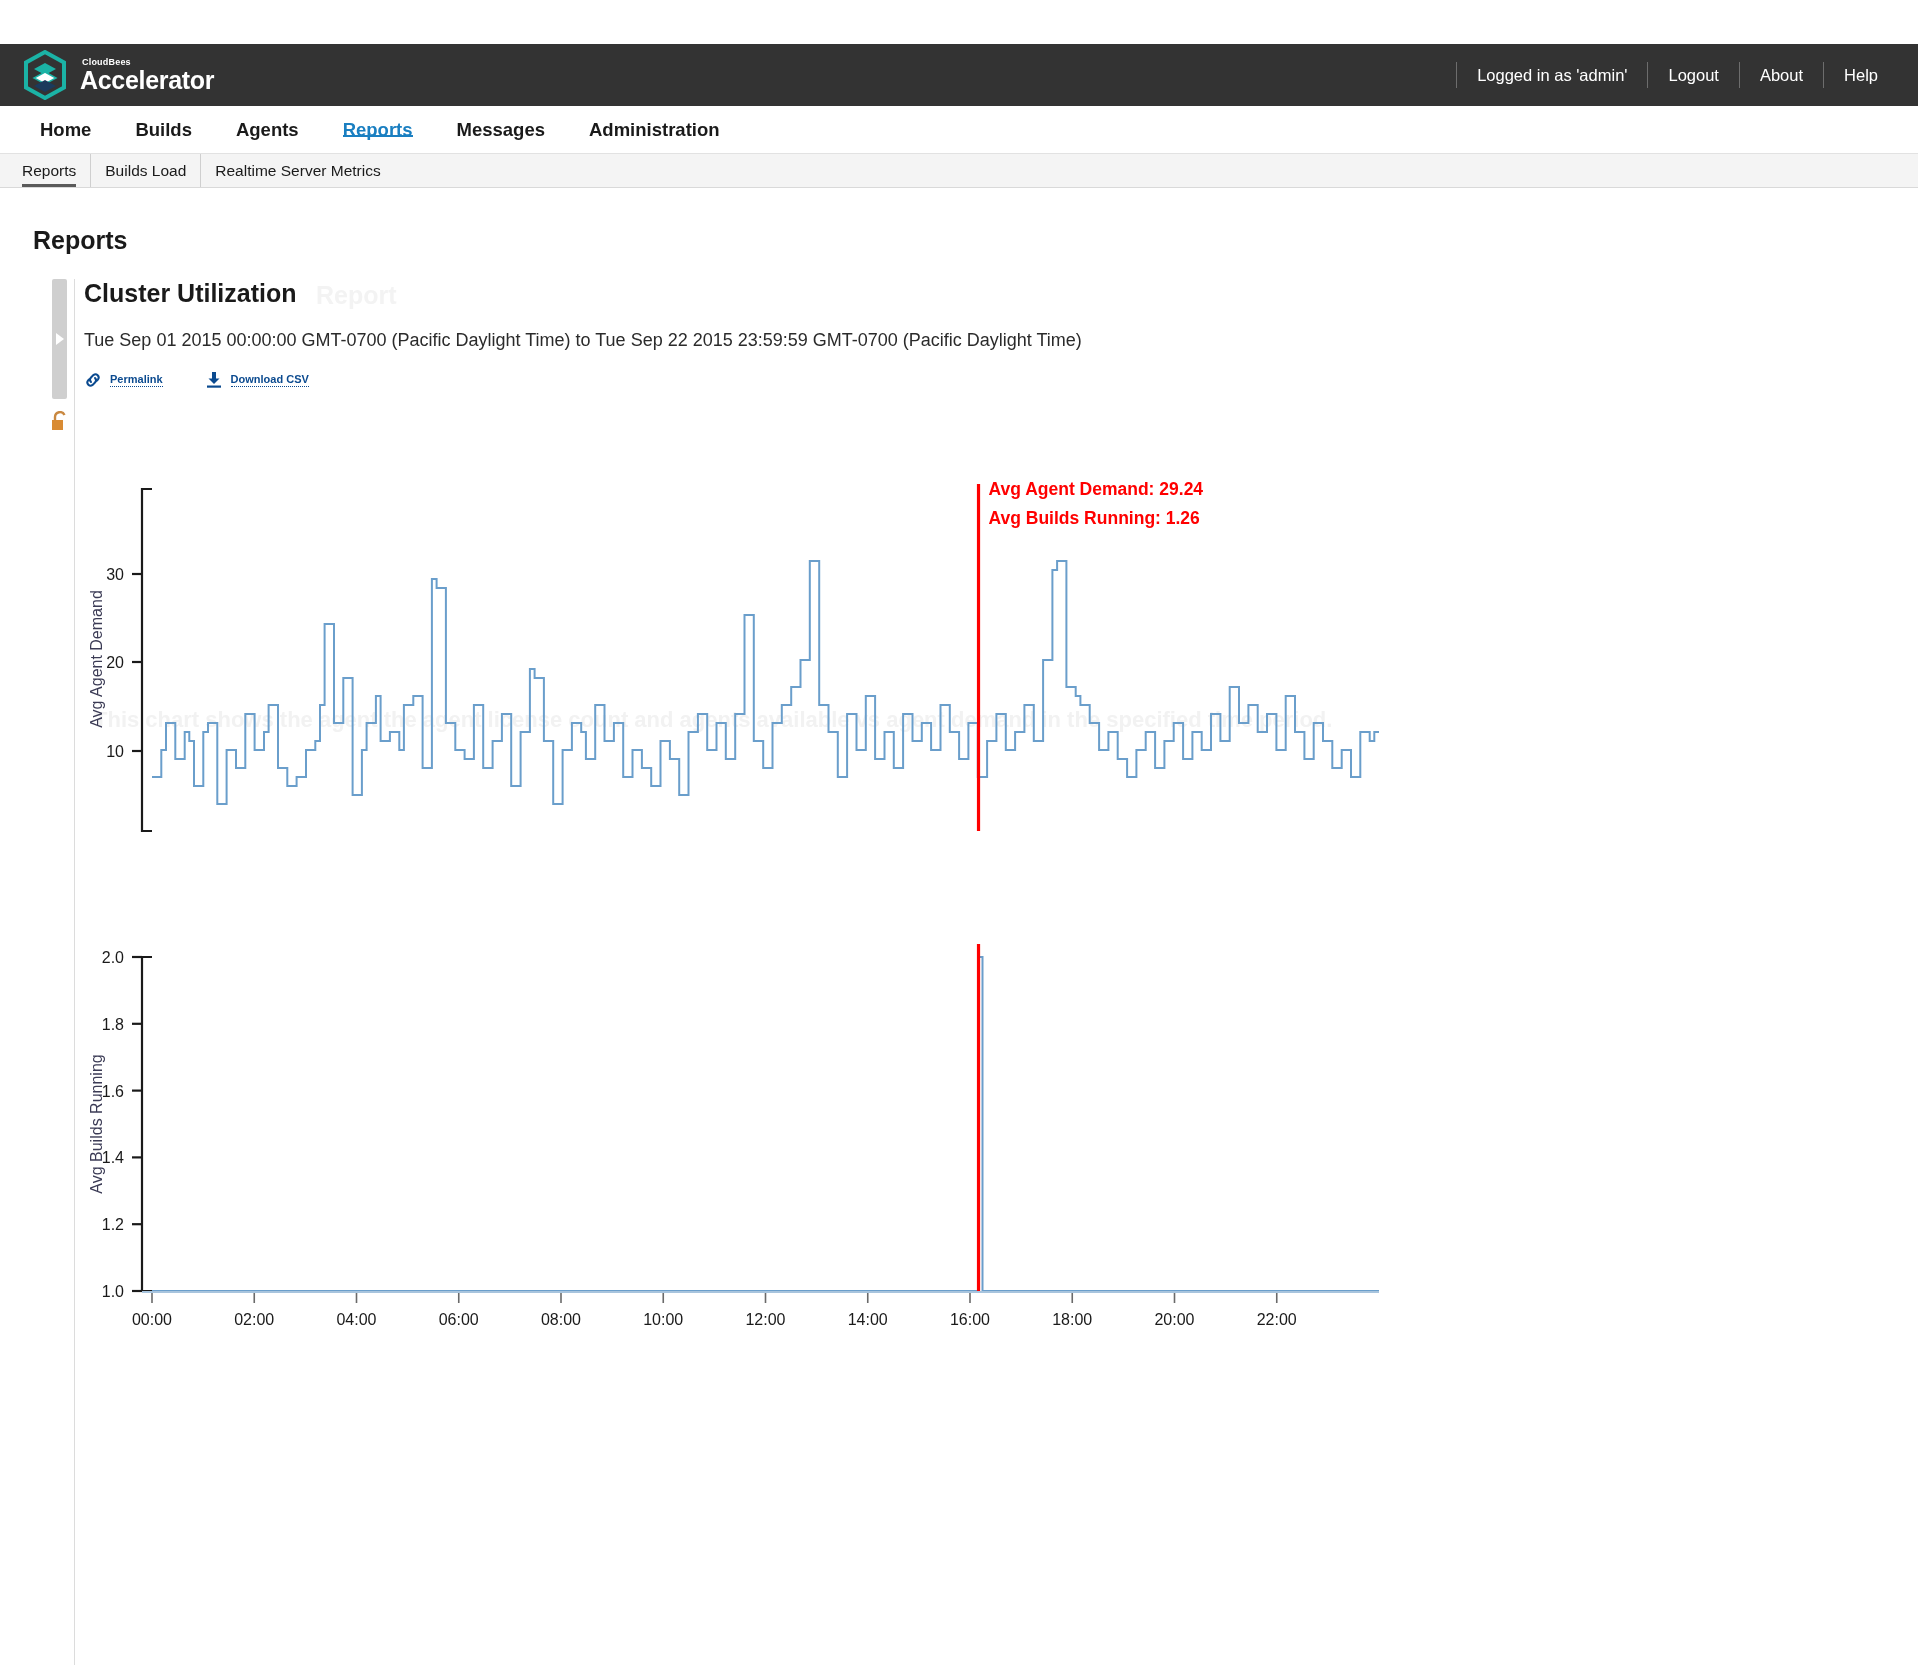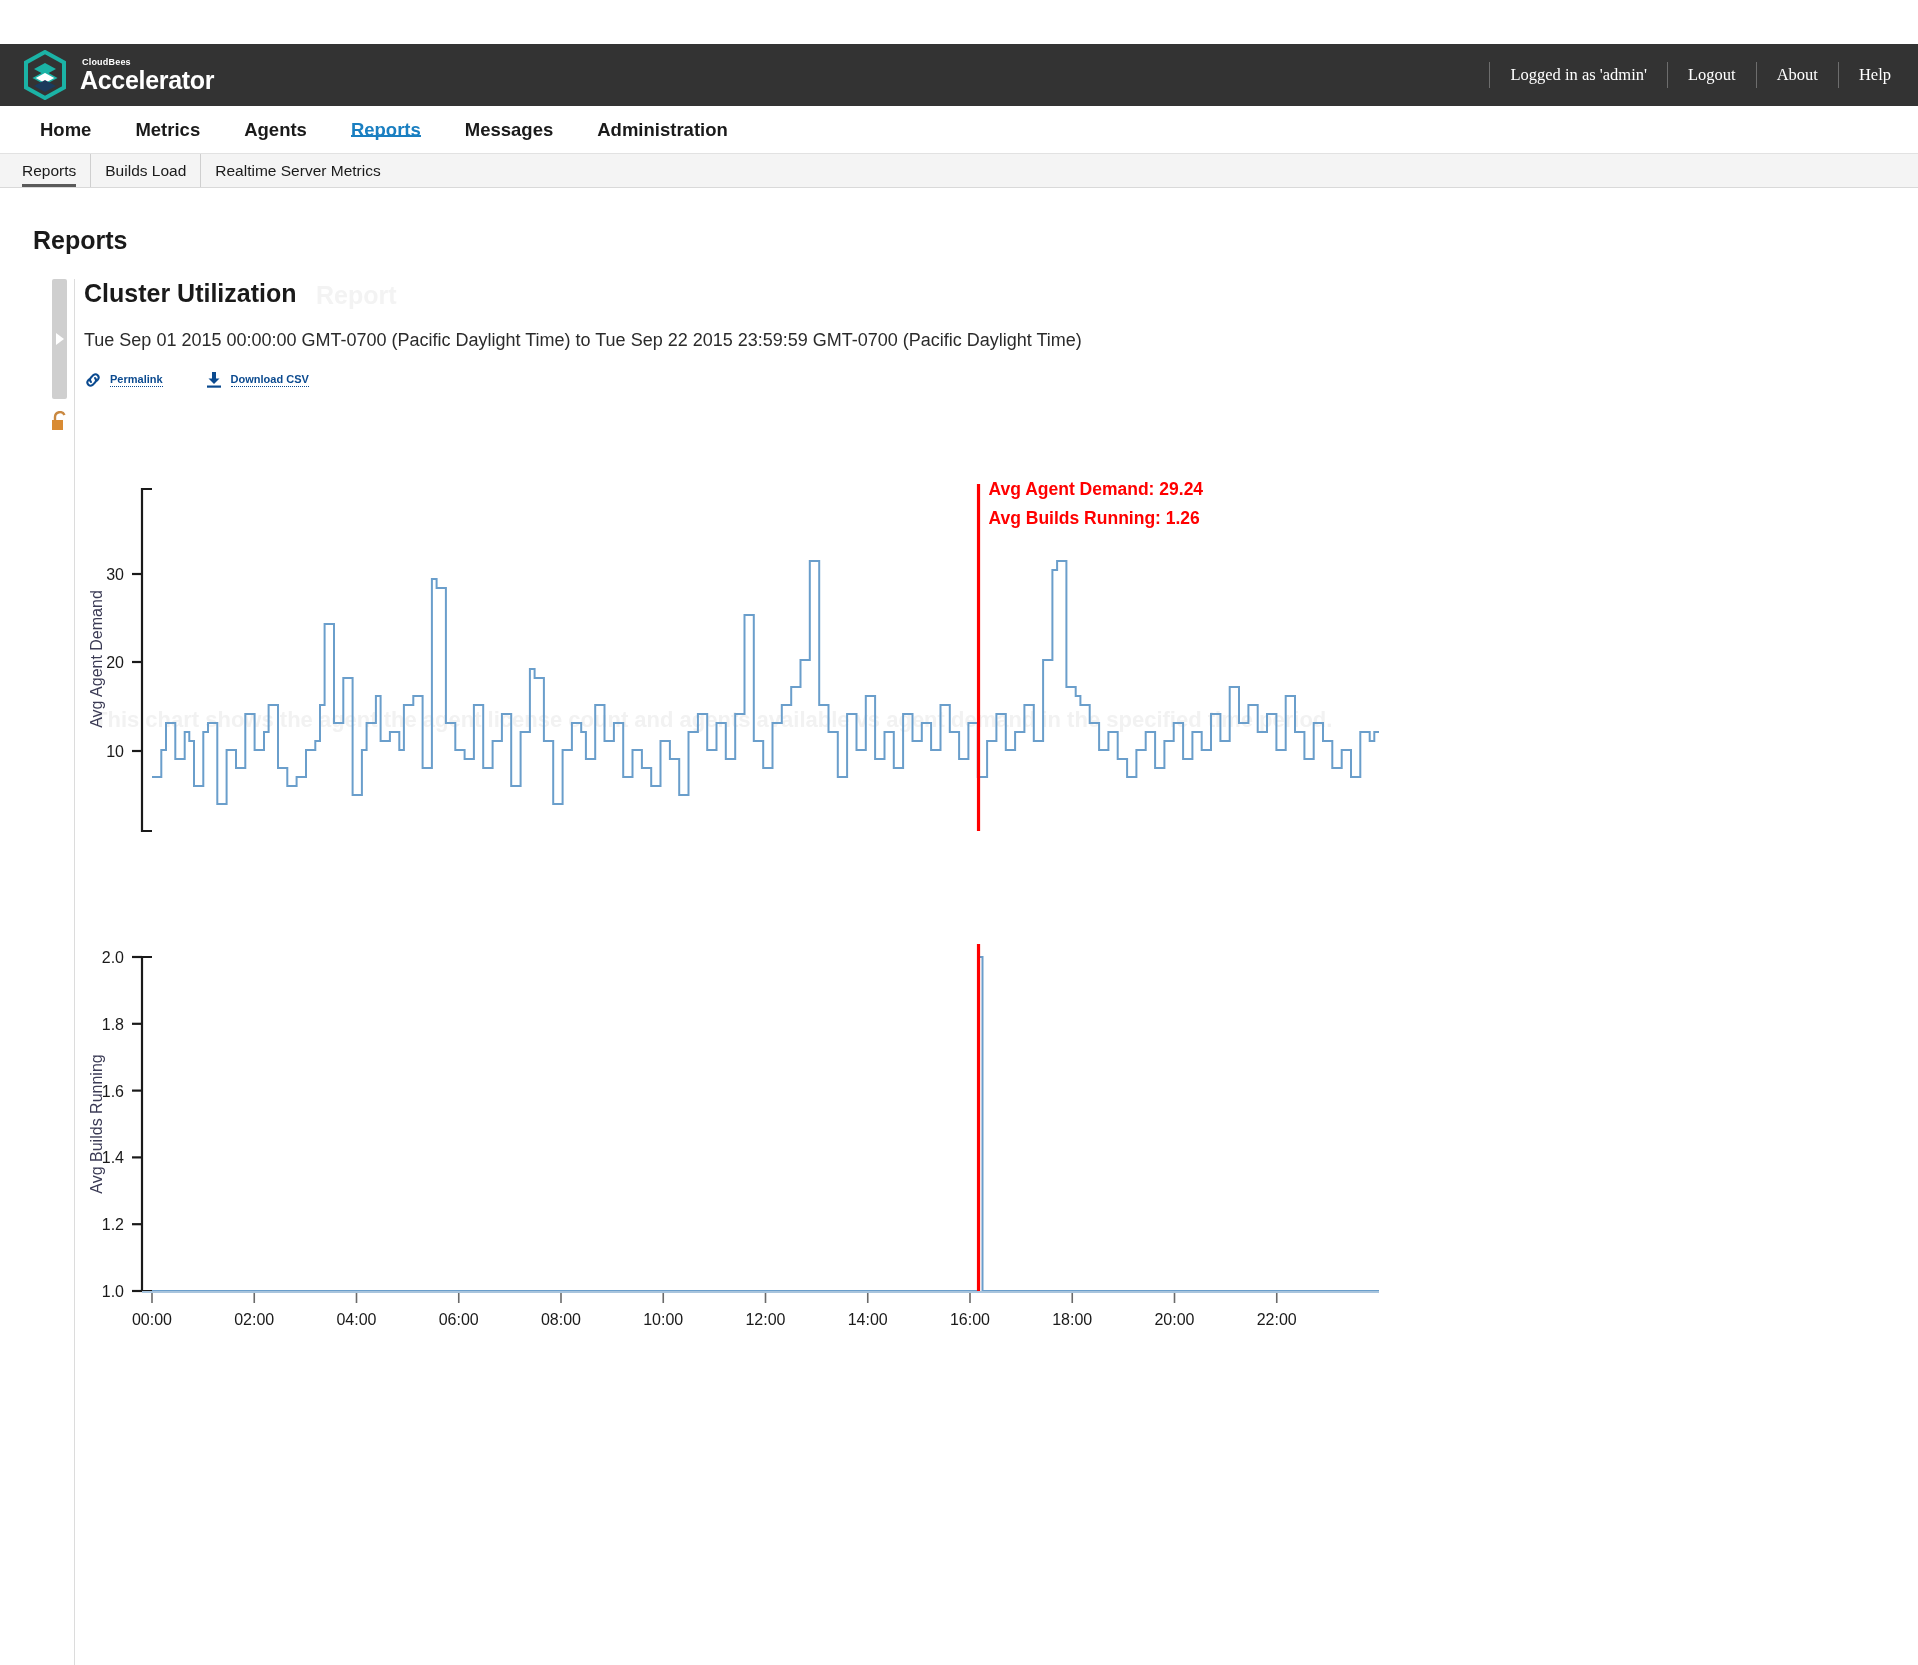--- a/index.html
+++ b/index.html
@@ -21,22 +21,22 @@
     padding: 0 0 0 22px;
     margin-top: 44px;
   }
   .brand { display: flex; align-items: center; gap: 12px; }
   .brand-logo { width: 46px; height: 50px; display:block; }
   .brand-text { display: flex; flex-direction: column; justify-content: center; line-height: 1; }
   .brand-sub { color: #ffffff; font-size: 9px; font-weight: bold; letter-spacing: .2px; margin-bottom: 1px; margin-left: 2px; }
   .brand-main { color: #ffffff; font-size: 25px; font-weight: bold; letter-spacing: -.3px; }
 
   .topbar-right {
-    position: absolute; right: 3px; top: 0; height: 62px;
-    display: flex; align-items: center; color: #ffffff; font-size: 16.5px; font-family: Liberation Serif, serif;
+    position: absolute; right: 16px; top: 0; height: 62px;
+    display: flex; align-items: center; color: #ffffff; font-size: 16.5px;
   }
   .topbar-right .sep { width: 1px; height: 26px; background: #6d6d6d; margin: 0 0; }
   .topbar-right .tr-item { padding: 0 20px; white-space: nowrap; color: #ffffff; text-decoration: none; }
   .topbar-right .tr-item.last { padding-right: 24px; }
   .topbar-right .tr-static { padding: 0 20px; white-space: nowrap; }
 
   
   .mainnav {
     height: 48px;
     background: #ffffff;
@@ -170,21 +170,21 @@
     <a class="tr-item">Logout</a>
     <div class="sep"></div>
     <a class="tr-item">About</a>
     <div class="sep"></div>
     <a class="tr-item last">Help</a>
   </div>
 </div>
 
 <div class="mainnav">
   <div class="navitem">Home</div>
-  <div class="navitem">Metrics</div>
+  <div class="navitem">Builds</div>
   <div class="navitem">Agents</div>
   <div class="navitem active">Reports</div>
   <div class="navitem">Messages</div>
   <div class="navitem">Administration</div>
 </div>
 
 <div class="subnav">
   <div class="subitem active">Reports</div>
   <div class="subitem">Builds Load</div>
   <div class="subitem last">Realtime Server Metrics</div>

